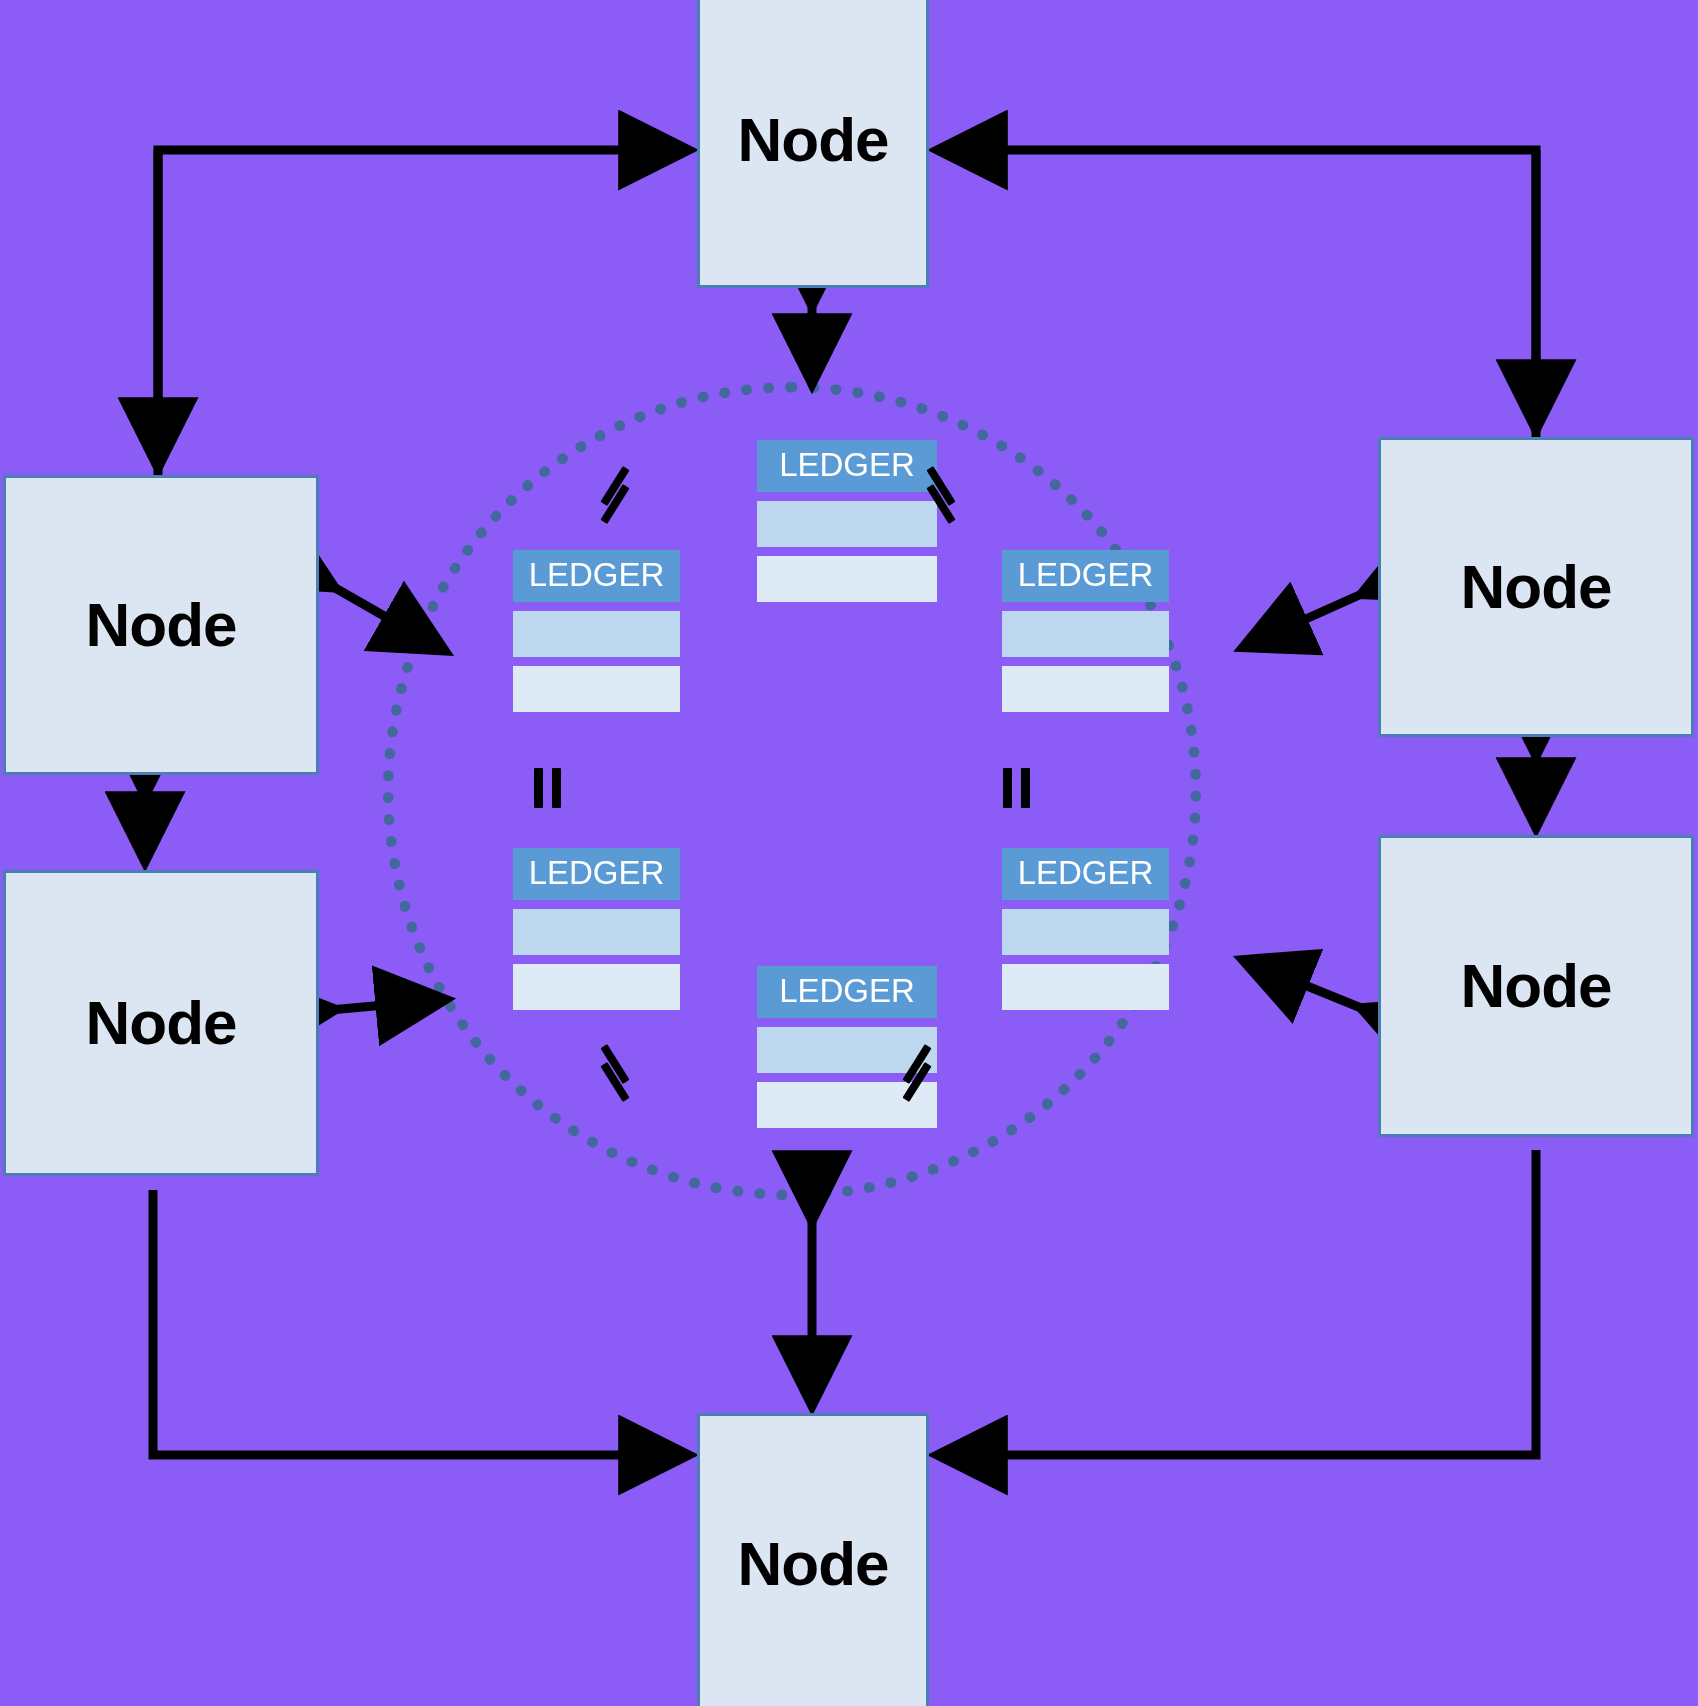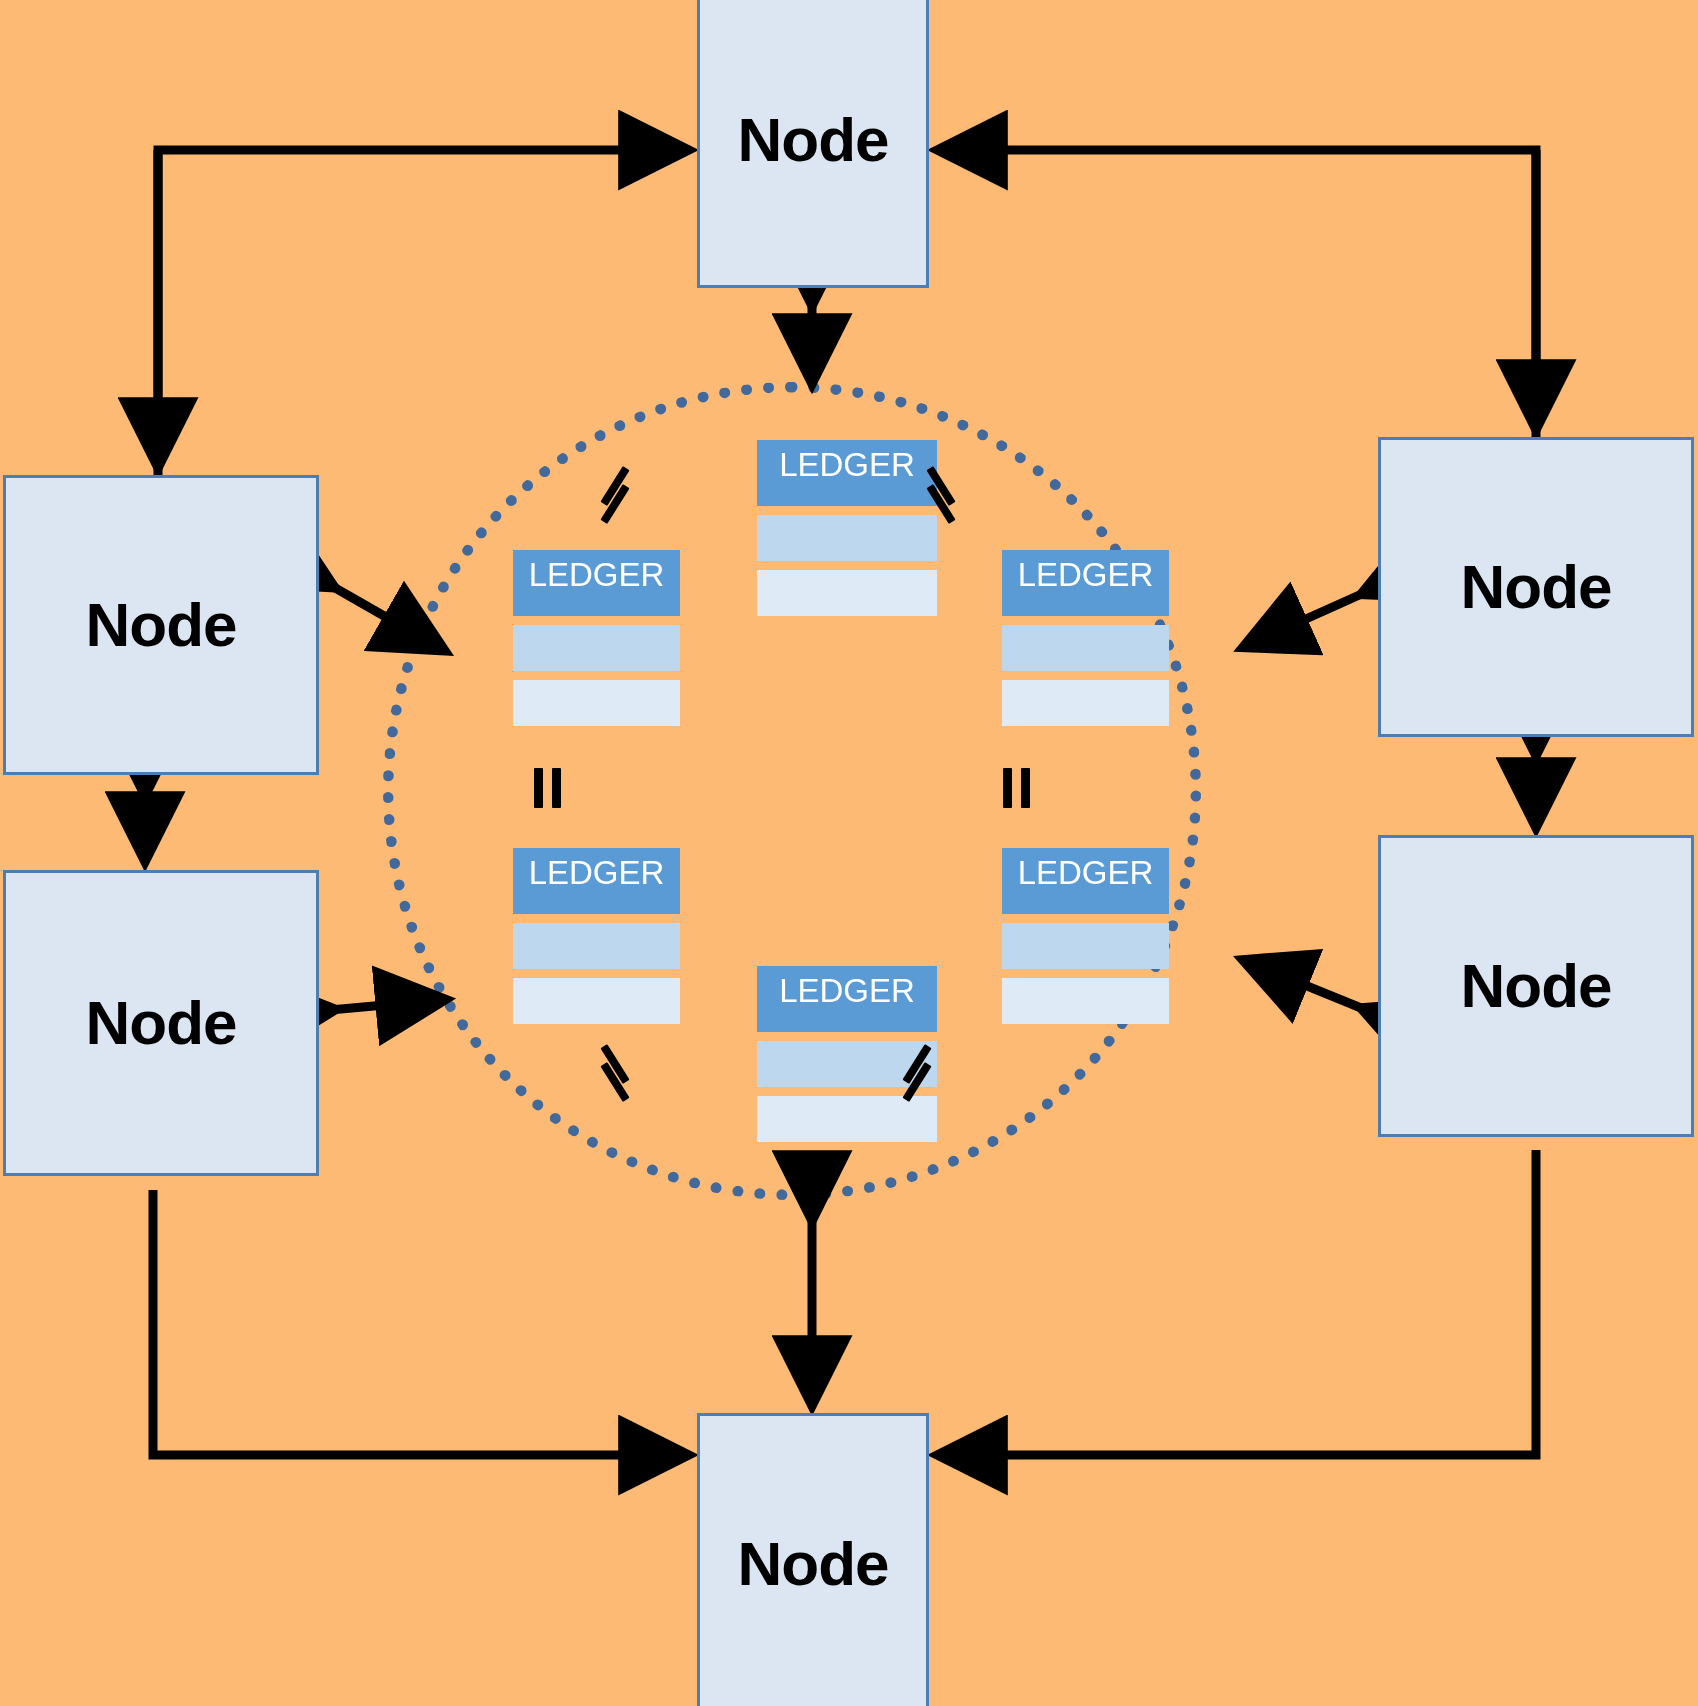--- a/index.html
+++ b/index.html
@@ -1,17 +1,17 @@
 <!DOCTYPE html>
 <html><head>
 <meta charset="utf-8">
 <style>
   html,body{margin:0;padding:0;background:#ffffff;}
   body{width:1698px;height:1706px;overflow:hidden;font-family:"Liberation Sans",sans-serif;}
-  #stage{position:relative;width:1698px;height:1706px;background:#fdba74;}
+  #stage{position:relative;width:1698px;height:1706px;background:#8b5cf6;}
 
   
   .node{
     position:absolute;
     background:#DCE6F2;
     border:3px solid #4A7EB5;
     box-sizing:border-box;
     display:flex;
     align-items:center;
     justify-content:center;
@@ -40,21 +40,21 @@
     width:818px; height:818px;
     border-radius:50%;
     border:11px dotted #41699C;
     box-sizing:border-box;
     z-index:1;
   }
 
   
   .ledger{ position:absolute; width:167px; z-index:4; }
   .ledger .hdr{
-    height:66px;
+    height:52px;
     background:#5B9BD5;
     color:#ffffff;
     font-family:"Liberation Sans",sans-serif;
     font-size:33px;
     line-height:50px;
     text-align:center;
     letter-spacing:0px;
     white-space:nowrap;
   }
   .ledger .row1{ height:46px; background:#BDD7EE; margin-top:9px; }

